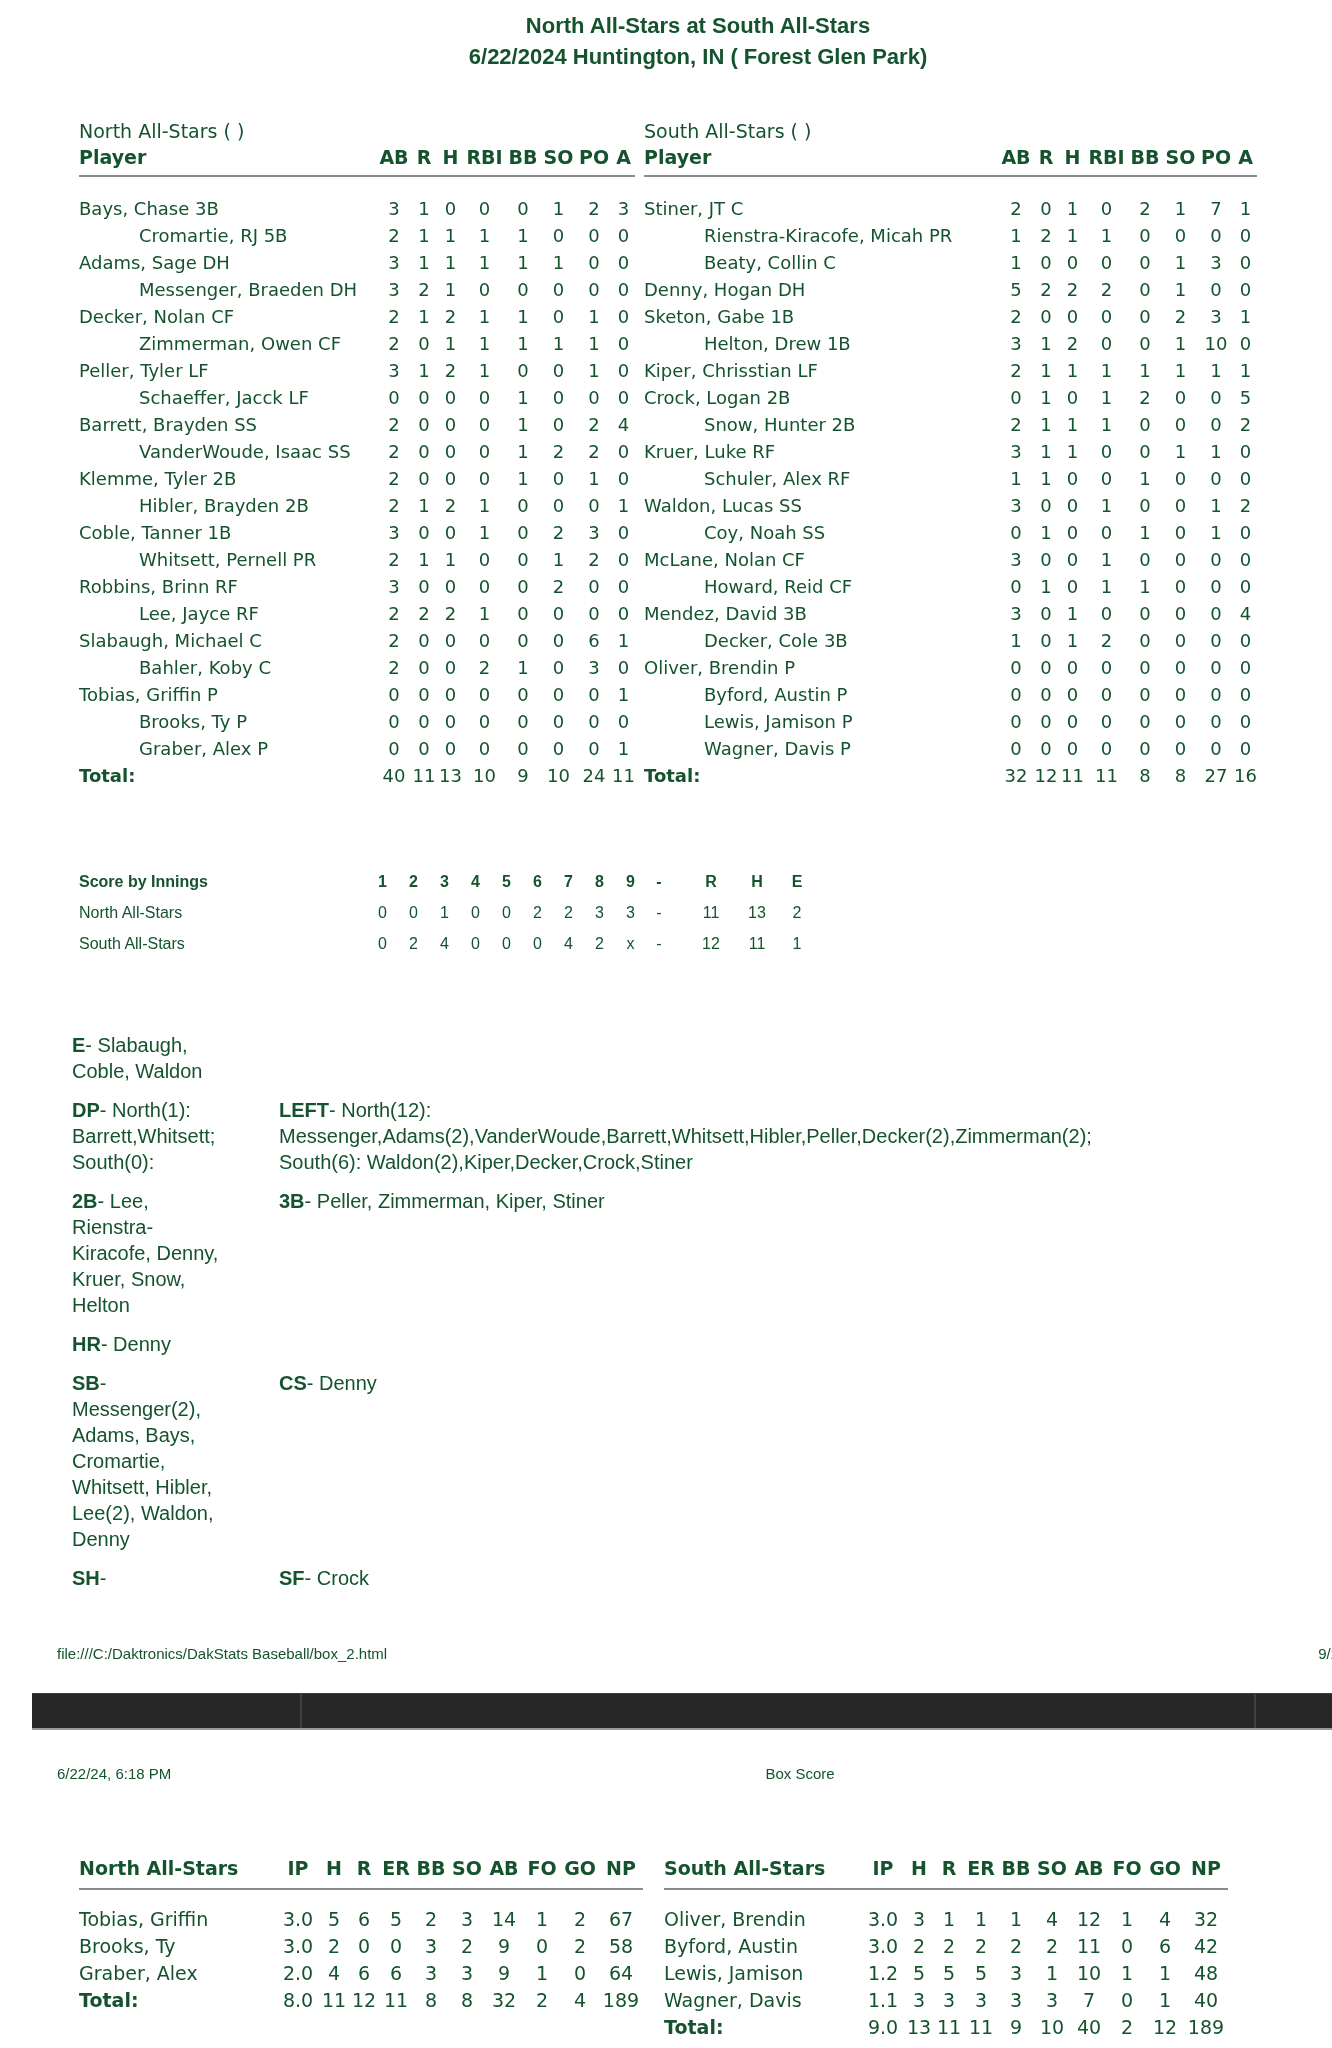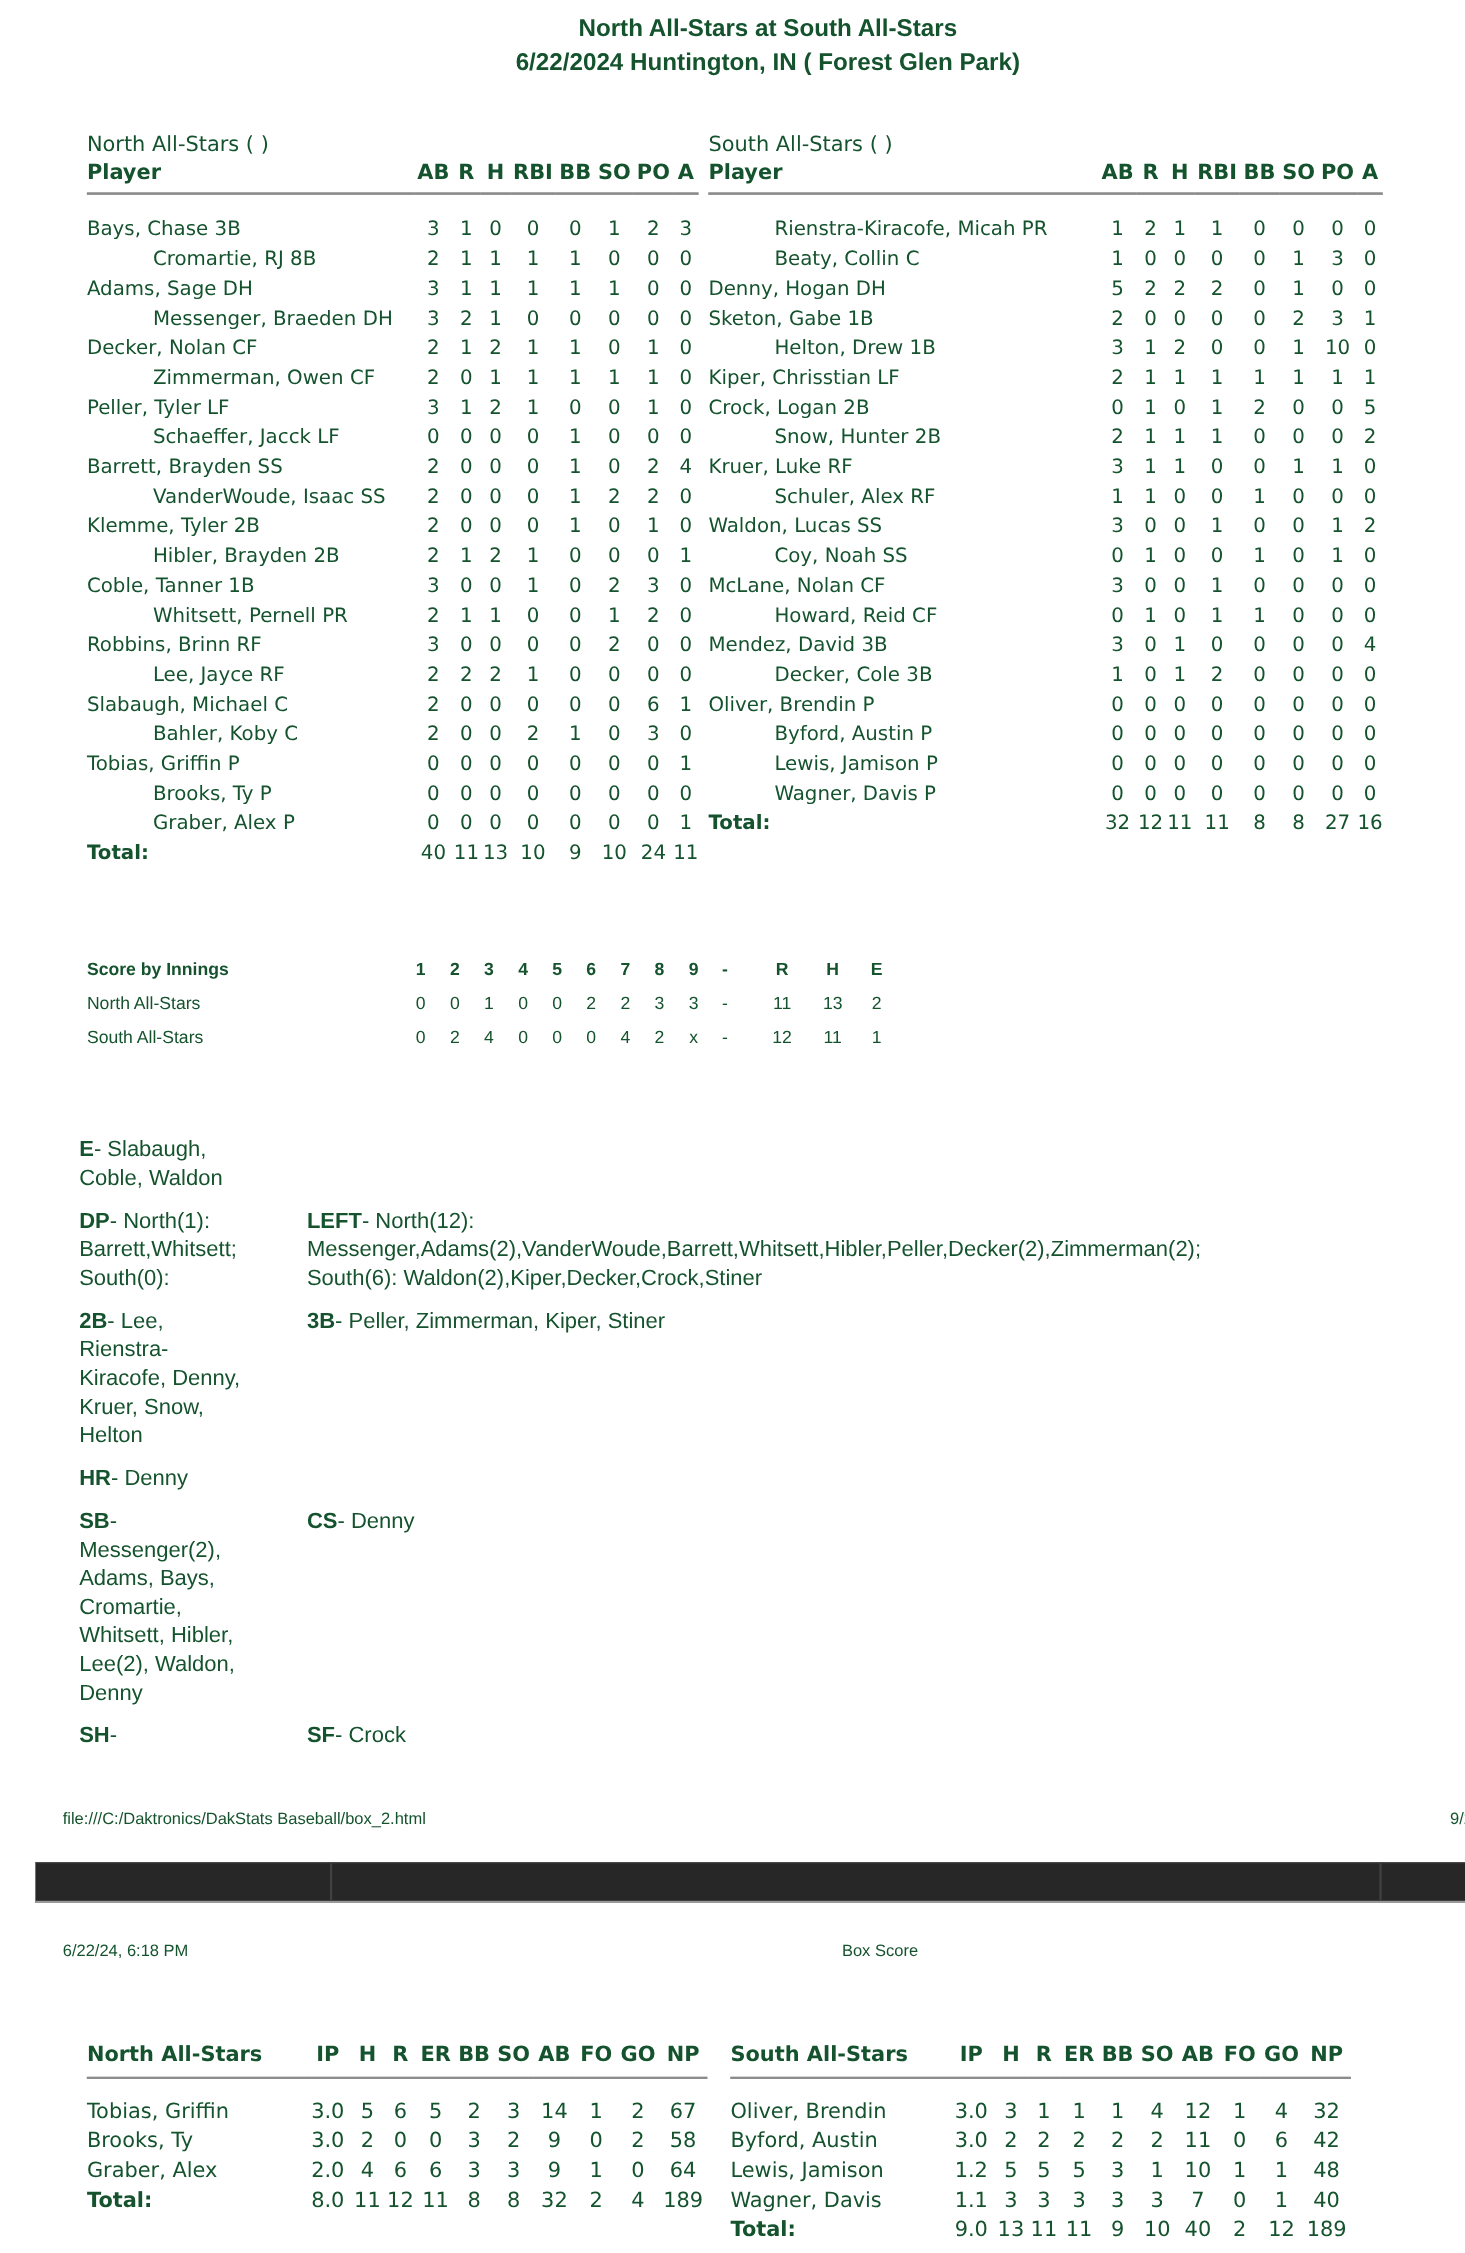--- a/index.html
+++ b/index.html
@@ -115,21 +115,21 @@
               <td>3</td>
               <td>1</td>
               <td>0</td>
               <td>0</td>
               <td>0</td>
               <td>1</td>
               <td>2</td>
               <td>3</td>
             </tr>
             <tr>
-              <td class="name ind">Cromartie, RJ 8B</td>
+              <td class="name ind">Cromartie, RJ 5B</td>
               <td>2</td>
               <td>1</td>
               <td>1</td>
               <td>1</td>
               <td>1</td>
               <td>0</td>
               <td>0</td>
               <td>0</td>
             </tr>
             <tr>
@@ -376,20 +376,31 @@
               <th>R</th>
               <th>H</th>
               <th>RBI</th>
               <th>BB</th>
               <th>SO</th>
               <th>PO</th>
               <th>A</th>
             </tr>
           </thead>
         <tbody>
+            <tr>
+              <td class="name">Stiner, JT C</td>
+              <td>2</td>
+              <td>0</td>
+              <td>1</td>
+              <td>0</td>
+              <td>2</td>
+              <td>1</td>
+              <td>7</td>
+              <td>1</td>
+            </tr>
             <tr>
               <td class="name ind">Rienstra-Kiracofe, Micah PR</td>
               <td>1</td>
               <td>2</td>
               <td>1</td>
               <td>1</td>
               <td>0</td>
               <td>0</td>
               <td>0</td>
               <td>0</td>

